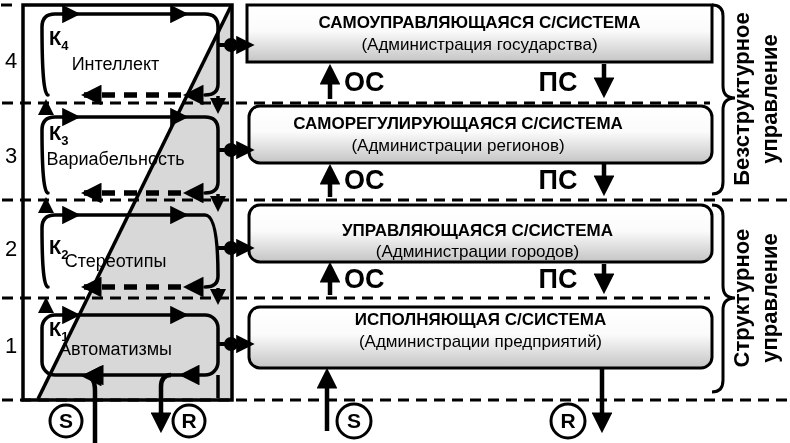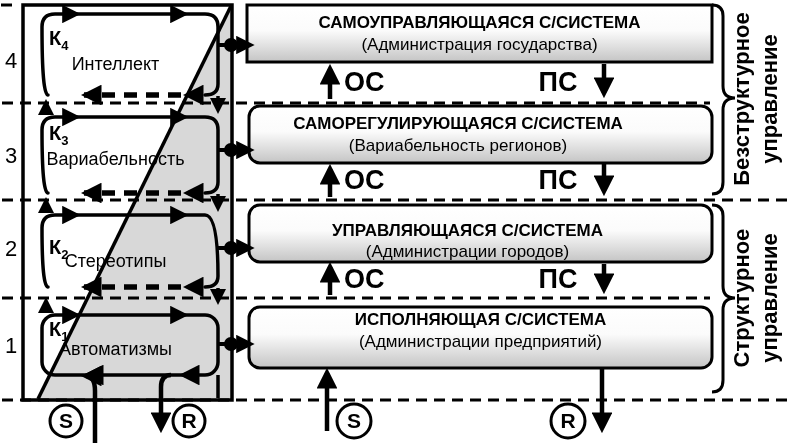--- a/index.html
+++ b/index.html
@@ -171,23 +171,23 @@
 <div class="ov k-name" style="left:42px;top:149px">Вариабельность</div>
 <div class="ov k-name" style="left:42px;top:251px">Стереотипы</div>
 <div class="ov sysbox" style="left:247px;top:5px;width:465px;height:57px">
   <div class="sys-title">САМОУПРАВЛЯЮЩАЯСЯ С/СИСТЕМА</div>
   <div class="sys-sub">(Администрация государства)</div>
 </div>
 
 <div class="ov k-name" style="left:42px;top:339px">Автоматизмы</div>
 <div class="ov sysbox" style="left:249px;top:106px;width:418px;height:57px">
   <div class="sys-title">САМОРЕГУЛИРУЮЩАЯСЯ С/СИСТЕМА</div>
-  <div class="sys-sub">(Вариабельность регионов)</div>
-</div>
-<div class="ov sysbox" style="left:236px;top:205px;width:463px;height:72px">
+  <div class="sys-sub">(Администрации регионов)</div>
+</div>
+<div class="ov sysbox" style="left:246px;top:205px;width:463px;height:72px">
   <div class="sys-title">УПРАВЛЯЮЩАЯСЯ С/СИСТЕМА</div>
   <div class="sys-sub">(Администрации городов)</div>
 </div>
 <div class="ov sysbox" style="left:249px;top:307px;width:463px;height:47px">
   <div class="sys-title">ИСПОЛНЯЮЩАЯ С/СИСТЕМА</div>
   <div class="sys-sub">(Администрации предприятий)</div>
 </div>
 
 <div class="ov oc" style="left:344px;top:67px">ОС</div>
 <div class="ov oc" style="left:344px;top:165px">ОС</div>

